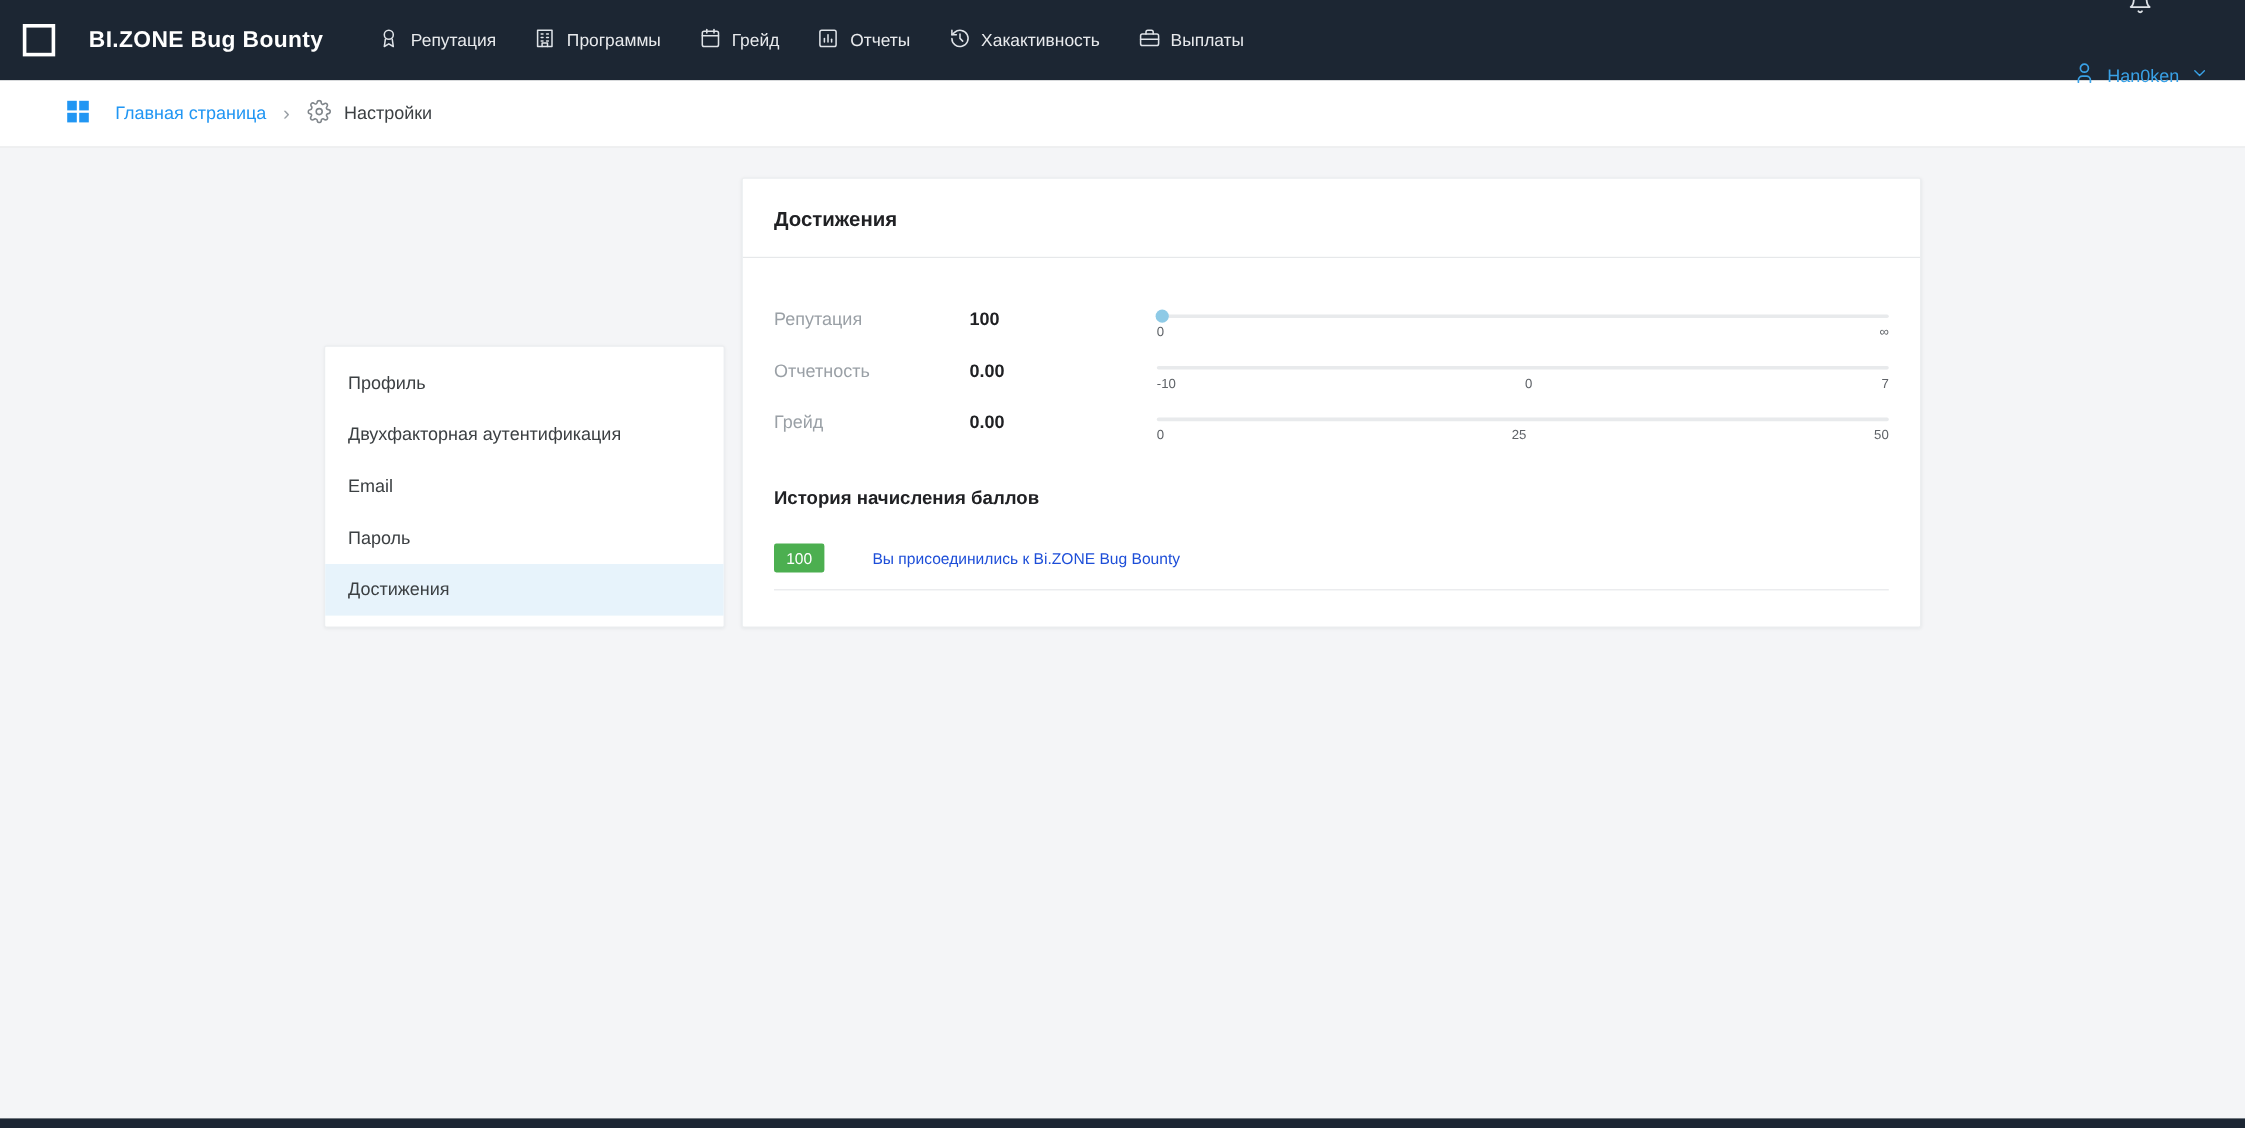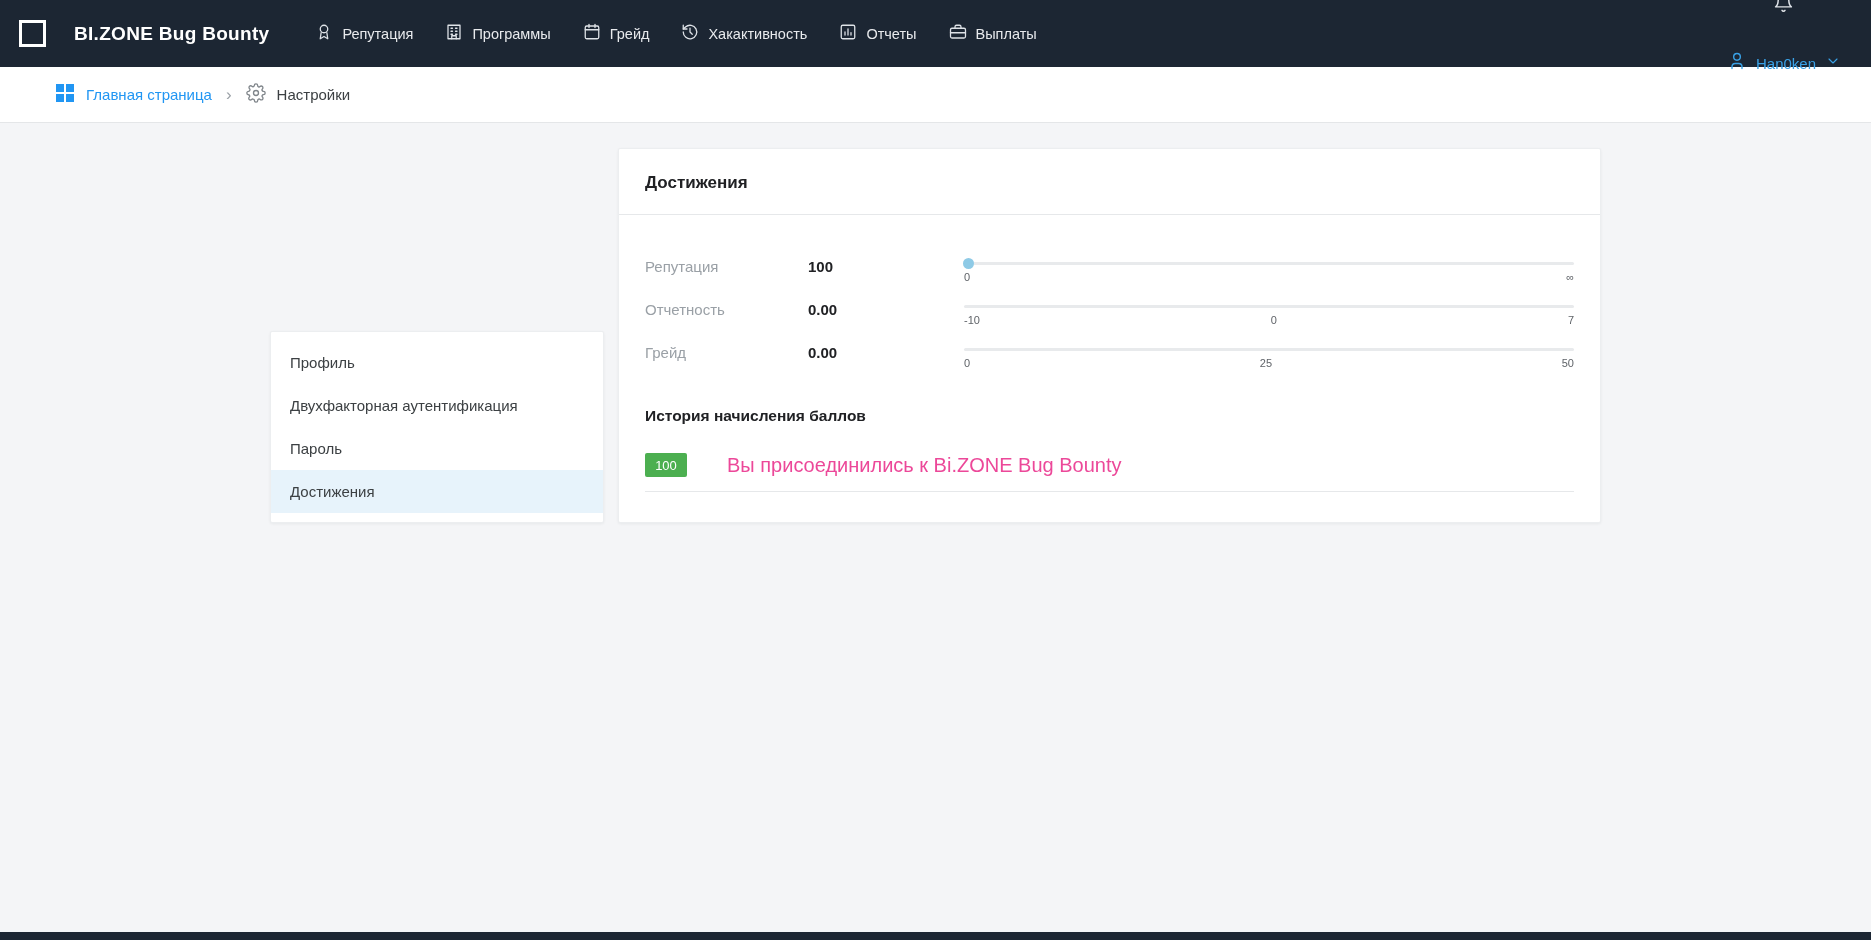--- a/index.html
+++ b/index.html
@@ -32,21 +32,21 @@
   .bell-btn svg { width:21px; height:21px; stroke:#dfe3e8; fill:none; stroke-width:1.7;
                   stroke-linecap:round; stroke-linejoin:round; }
   .user-menu { display:flex; align-items:center; gap:9px; cursor:pointer; }
   .user-menu svg { stroke:#39a1e6; fill:none; stroke-width:1.7; stroke-linecap:round; stroke-linejoin:round; }
   .user-name { color:#39a1e6; font-size:15px; }
   
   .breadcrumb-bar {
     height:56px; background:#fff; border-bottom:1px solid #e4e6e8;
     display:flex; align-items:center; padding-left:55px;
   }
-  .crumb-home { display:flex; align-items:center; gap:11px; color:#2196f3; font-size:15px; cursor:pointer;text-align:right; }
+  .crumb-home { display:flex; align-items:center; gap:21px; color:#2196f3; font-size:15px; cursor:pointer;text-align:right; }
   .crumb-sep { color:#9aa0a6; font-size:17px; margin:0 14px; user-select:none; }
   .crumb-current { display:flex; align-items:center; gap:11px; color:#3c4043; font-size:15px; }
   .crumb-current svg { width:20px; height:20px; stroke:#80868b; fill:none; stroke-width:1.6;
                        stroke-linecap:round; stroke-linejoin:round; }
   
   .content { width:1331px; margin:25px auto 0; display:flex; gap:14px; align-items:flex-end; }
   .card {
     background:#fff; border:1px solid #eceef0; border-radius:2px;
     box-shadow:0 1px 3px rgba(20,30,40,.06);
   }
@@ -61,21 +61,21 @@
   .metric-label { width:163px; color:#9aa0a6; font-size:15px; padding-top:3px; }
   .metric-value { width:156px; color:#202124; font-size:15px; font-weight:700; padding-top:3px; }
   .slider { flex:1; }
   .track { position:relative; height:3px; background:#e8eaec; border-radius:2px; margin-top:7px; }
   .thumb { position:absolute; left:-1px; top:-4px; width:11px; height:11px; border-radius:50%; background:#8ecae6; }
   .scale { display:flex; justify-content:space-between; font-size:11px; color:#5f6368; margin-top:6px; }
   .history-title { font-size:15.5px; font-weight:700; color:#202124; margin:38px 0 28px; }
   .history-row { display:flex; align-items:center; padding-bottom:14px; border-bottom:1px solid #e6e8ea; }
   .points-badge { background:#4caf50; color:#fff; font-size:13px; min-width:42px; height:24px;
                   display:flex; align-items:center; justify-content:center; border-radius:2px; margin-right:40px; }
-  .history-text { font-size:20px; color:#ec4899; }
+  .history-text { font-size:13px; color:#1d4ed8; }
   
   .footer-strip { position:absolute; bottom:0; left:0; width:100%; height:8px; background:#1c2633; }
 </style>
 </head>
 <body>
 
 <header class="navbar">
   <div class="brand">
     <span class="logo-square"></span>
     <span class="brand-text">BI.ZONE Bug Bounty</span>
@@ -107,37 +107,37 @@
             <line x1="8" y1="2" x2="8" y2="6"></line>
             <line x1="16" y1="2" x2="16" y2="6"></line>
             <line x1="3" y1="9" x2="21" y2="9"></line>
           </svg>
       </span>
       <span>Грейд</span>
     </a>
     <a class="nav-item">
       <span>
         <svg viewBox="0 0 24 24">
-            <path d="M3 12a9 9 0 103-6.7L3 8"></path>
-            <path d="M3 3v5h5"></path>
-            <path d="M12 7v5l3 3"></path>
-          </svg>
-      </span>
-      <span>Хакактивность</span>
-    </a>
-    <a class="nav-item">
-      <span>
-        <svg viewBox="0 0 24 24">
             <rect x="3" y="3" width="18" height="18" rx="2"></rect>
             <line x1="8" y1="16" x2="8" y2="12"></line>
             <line x1="12" y1="16" x2="12" y2="8"></line>
             <line x1="16" y1="16" x2="16" y2="13"></line>
           </svg>
       </span>
       <span>Отчеты</span>
+    </a>
+    <a class="nav-item">
+      <span>
+        <svg viewBox="0 0 24 24">
+            <path d="M3 12a9 9 0 103-6.7L3 8"></path>
+            <path d="M3 3v5h5"></path>
+            <path d="M12 7v5l3 3"></path>
+          </svg>
+      </span>
+      <span>Хакактивность</span>
     </a>
     <a class="nav-item">
       <span>
         <svg viewBox="0 0 24 24">
             <rect x="2" y="7" width="20" height="13" rx="2"></rect>
             <path d="M16 7V5a2 2 0 00-2-2h-4a2 2 0 00-2 2v2"></path>
             <path d="M2 13h20"></path>
           </svg>
       </span>
       <span>Выплаты</span>
@@ -192,20 +192,21 @@
     </span>
     <span>Настройки</span>
   </span>
 </div>
 
 <main class="content">
 
   <aside class="card settings-card">
     <div class="menu-item">Профиль</div>
     <div class="menu-item">Двухфакторная аутентификация</div>
+    <div class="menu-item">Email</div>
     <div class="menu-item">Пароль</div>
     <div class="menu-item active">Достижения</div>
   </aside>
 
   <section class="card ach-card">
     <div class="ach-header">
       <span class="ach-title">Достижения</span>
     </div>
     <div class="ach-body">
 

